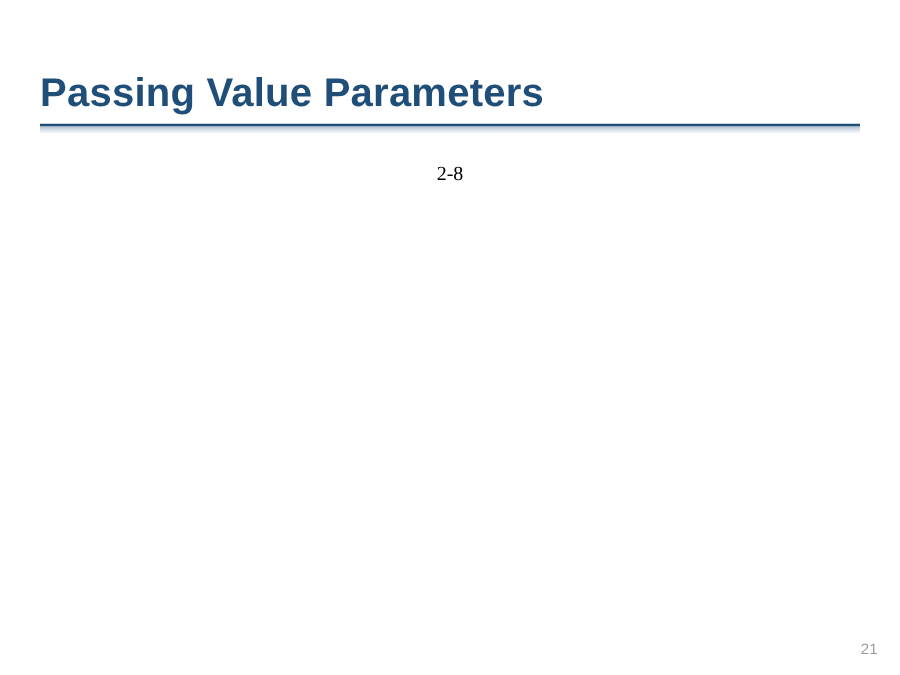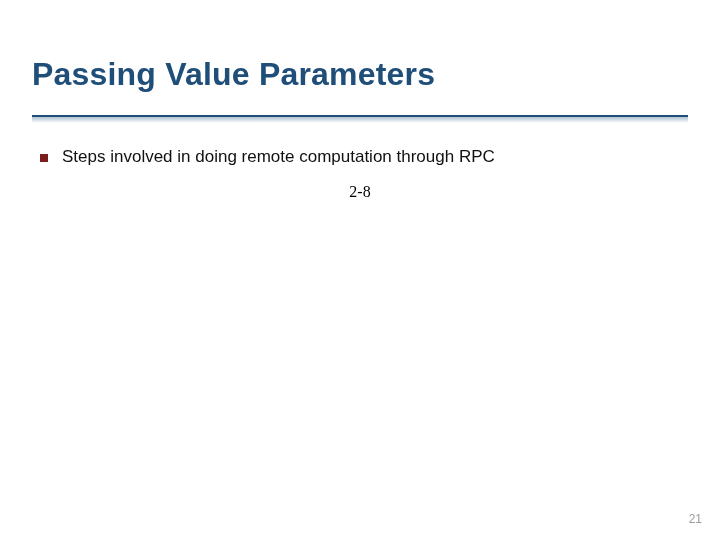--- a/index.html
+++ b/index.html
@@ -1,41 +1,35 @@
 <!DOCTYPE html>
 <html><head>
 <meta charset="utf-8">
 <style>
   * { margin: 0; padding: 0; box-sizing: border-box; }
   html, body { width: 720px; height: 540px; background: #fff; font-family: Georgia, 'Times New Roman', serif; overflow: hidden; }
   .slide { position: relative; width: 720px; height: 540px; padding: 56px 32px 24px 32px; }
-  .title { font-size: 32px; font-weight: bold; color: #1f4e79; letter-spacing: 0.2px; margin-bottom: 20px; font-family: 'Gill Sans', 'Segoe UI', 'Helvetica Neue', sans-serif; }
+  .title { font-size: 32px; font-weight: bold; color: #1f4e79; letter-spacing: 0.2px; margin-bottom: 4px; font-family: 'Gill Sans', 'Segoe UI', 'Helvetica Neue', sans-serif; }
   .rule-wrap { position: relative; height: 10px; margin-bottom: 24px; }
   .rule-line { position: absolute; left: 0; right: 0; top: 2px; height: 2px; background: #1f4e79; }
   .rule-grad { position: absolute; left: 0; right: 0; top: 4px; height: 6px; background: linear-gradient(to bottom, rgba(31,78,121,0.35), rgba(31,78,121,0)); }
   .bullets { margin-left: 8px; }
   .bullet-row { display: flex; align-items: flex-start; gap: 14px; margin-bottom: 10px; }
   .bullet-mark { width: 8px; height: 8px; background: #7a1d1d; margin-top: 7px; flex: 0 0 auto; }
   .bullet-text { font-size: 17px; color: #111; font-family: 'Gill Sans', 'Segoe UI', 'Helvetica Neue', sans-serif; }
   .figure-label { text-align: center; font-size: 16px; font-family: 'Times New Roman', Georgia, serif; color: #000; margin-top: 16px; }
   .pagenum { position: absolute; right: 18px; bottom: 14px; font-size: 12px; color: #9a9a9a; font-family: Arial, sans-serif; }
 </style>
 </head>
 <body>
 
 <div class="slide">
   <h1 class="title">Passing Value Parameters</h1>
   <div class="rule-wrap">
     <div class="rule-line"></div>
     <div class="rule-grad"></div>
   </div>
 
-  <div class="bullets">
-    <div class="bullet-row">
-      <div class="bullet-mark"></div>
-      <div class="bullet-text">Steps involved in doing remote computation through RPC</div>
-    </div>
-  </div>
 
   <div class="figure-label">2-8</div>
 
   <div class="pagenum">21</div>
 </div>
 
 </body></html>

